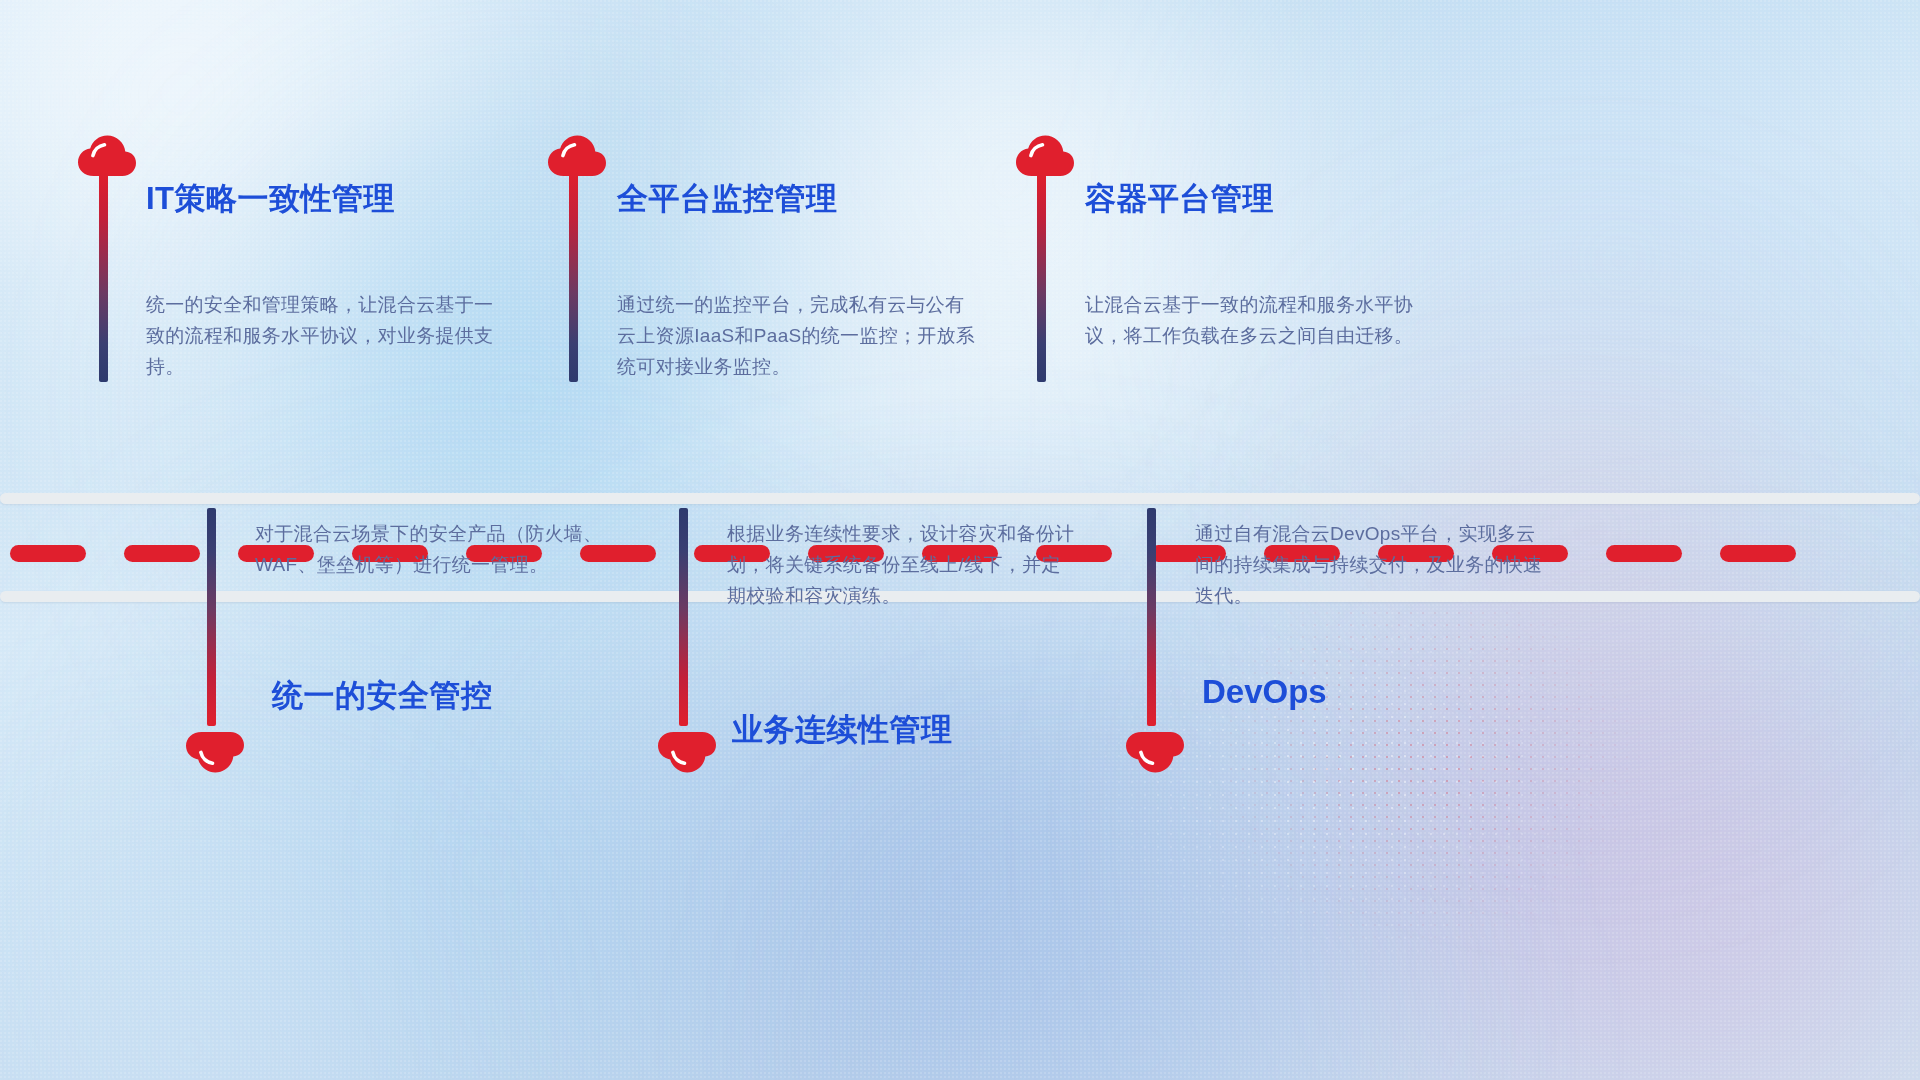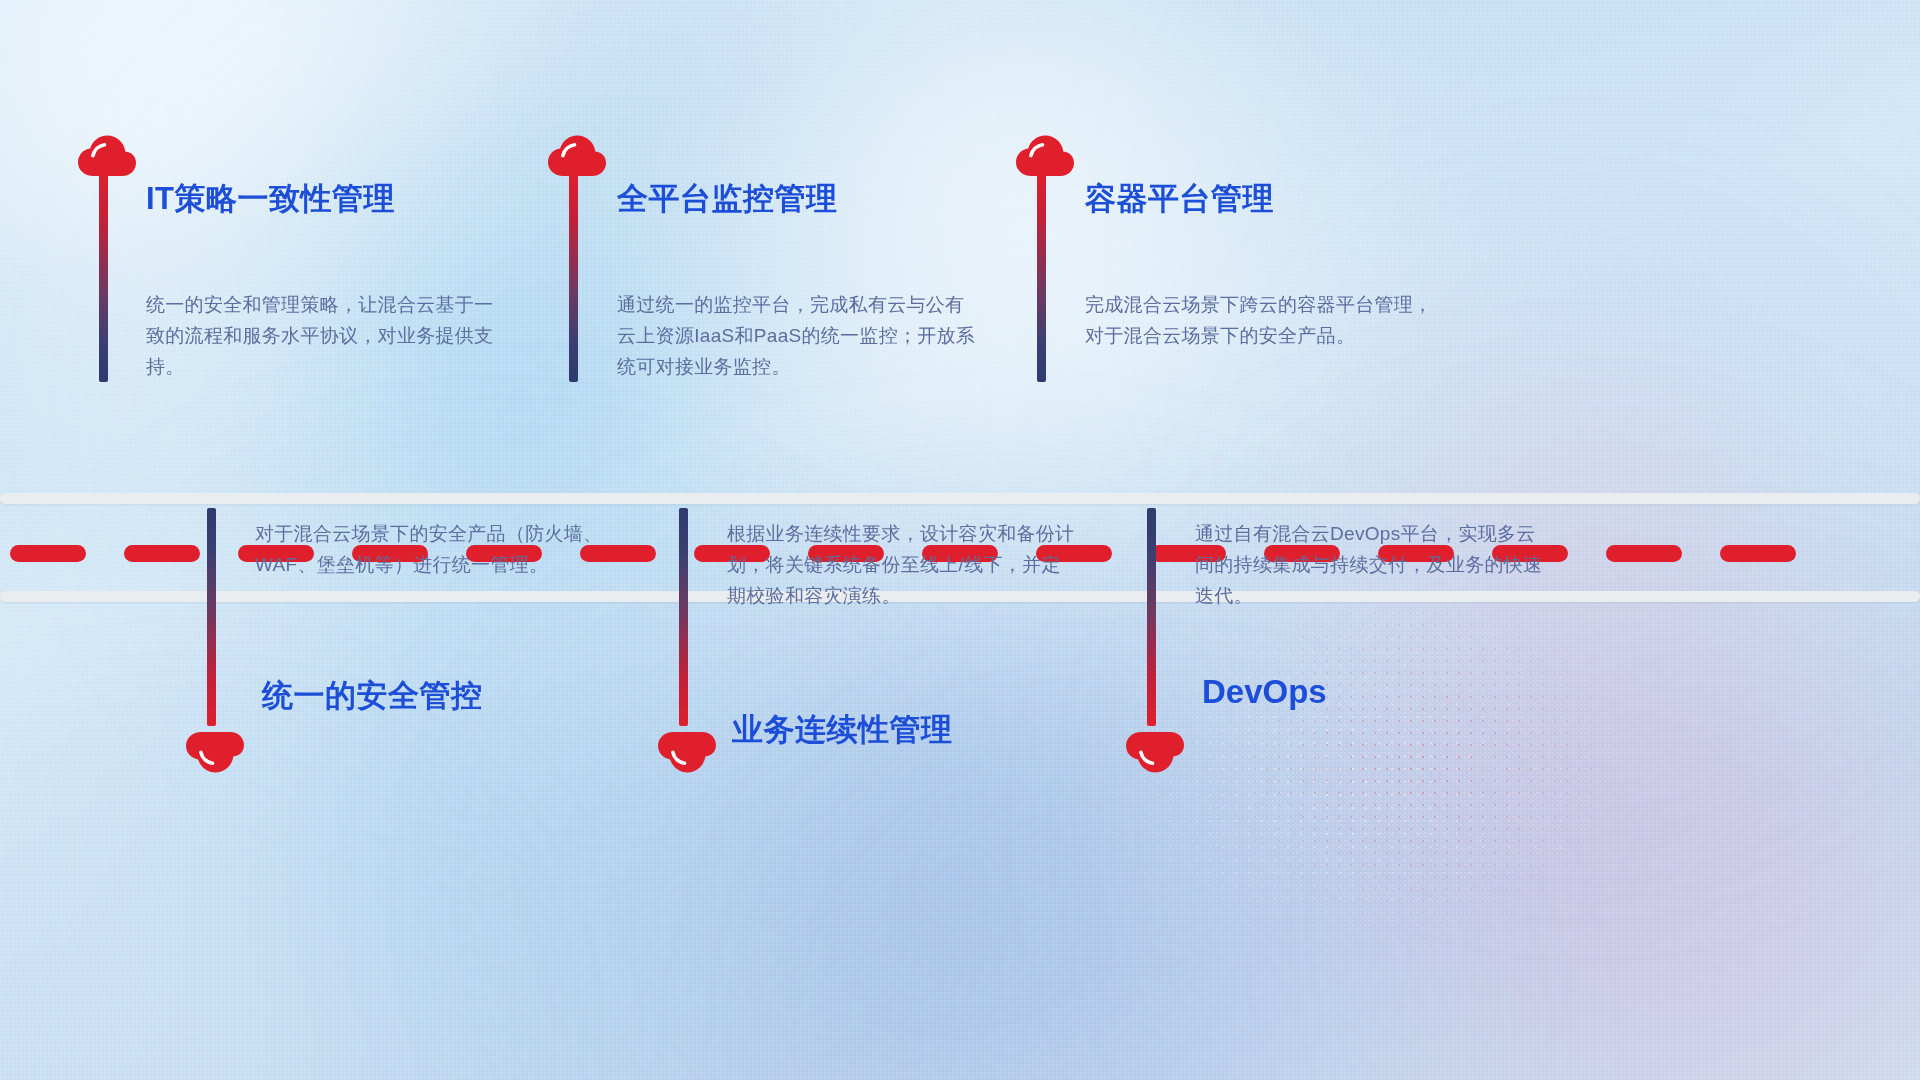--- a/index.html
+++ b/index.html
@@ -171,27 +171,27 @@
 
 <div class="pin">
   <div class="cloud" style="left:1014px; top:129px;">
     <svg viewBox="0 0 62 48" xmlns="http://www.w3.org/2000/svg">
       <path d="M17.5 47C8.4 47 2 40.9 2 33.2c0-7 5.2-12.7 12.2-13.6C16.4 12 23.2 6.6 31.3 6.6c9.3 0 17 7 18 16 6.8.6 10.7 5.3 10.7 11.4C60 41.3 54.2 47 46.3 47H17.5z" fill="#e01f2d"></path>
       <path d="M16.9 26.6c1.2-5.6 5.9-9.9 11.6-10.9" fill="none" stroke="#ffffff" stroke-width="3.6" stroke-linecap="round"></path>
     </svg>
   </div>
   <div class="stem stem-down" style="left:1037px; top:172px; height:210px;"></div>
   <div class="pin-title" style="left:1085px; top:178px;">容器平台管理</div>
-  <div class="pin-body" style="left:1085px; top:290px; width:352px;">完成混合云场景下跨云的容器平台管理，对于混合云场景下的安全产品。</div>
+  <div class="pin-body" style="left:1085px; top:290px; width:352px;">让混合云基于一致的流程和服务水平协议，将工作负载在多云之间自由迁移。</div>
 </div>
 
 <div class="pin">
   <div class="stem stem-up" style="left:207px; top:508px; height:218px;"></div>
   <div class="pin-body" style="left:255px; top:519px; width:352px;">对于混合云场景下的安全产品（防火墙、WAF、堡垒机等）进行统一管理。</div>
-  <div class="pin-title" style="left:262px; top:675px;">统一的安全管控</div>
+  <div class="pin-title" style="left:272px; top:675px;">统一的安全管控</div>
   <div class="cloud flipped" style="left:184px; top:731px;">
     <svg viewBox="0 0 62 48" xmlns="http://www.w3.org/2000/svg">
       <path d="M17.5 47C8.4 47 2 40.9 2 33.2c0-7 5.2-12.7 12.2-13.6C16.4 12 23.2 6.6 31.3 6.6c9.3 0 17 7 18 16 6.8.6 10.7 5.3 10.7 11.4C60 41.3 54.2 47 46.3 47H17.5z" fill="#e01f2d"></path>
       <path d="M16.9 26.6c1.2-5.6 5.9-9.9 11.6-10.9" fill="none" stroke="#ffffff" stroke-width="3.6" stroke-linecap="round"></path>
     </svg>
   </div>
 </div>
 
 <div class="pin">
   <div class="stem stem-up" style="left:679px; top:508px; height:218px;"></div>

